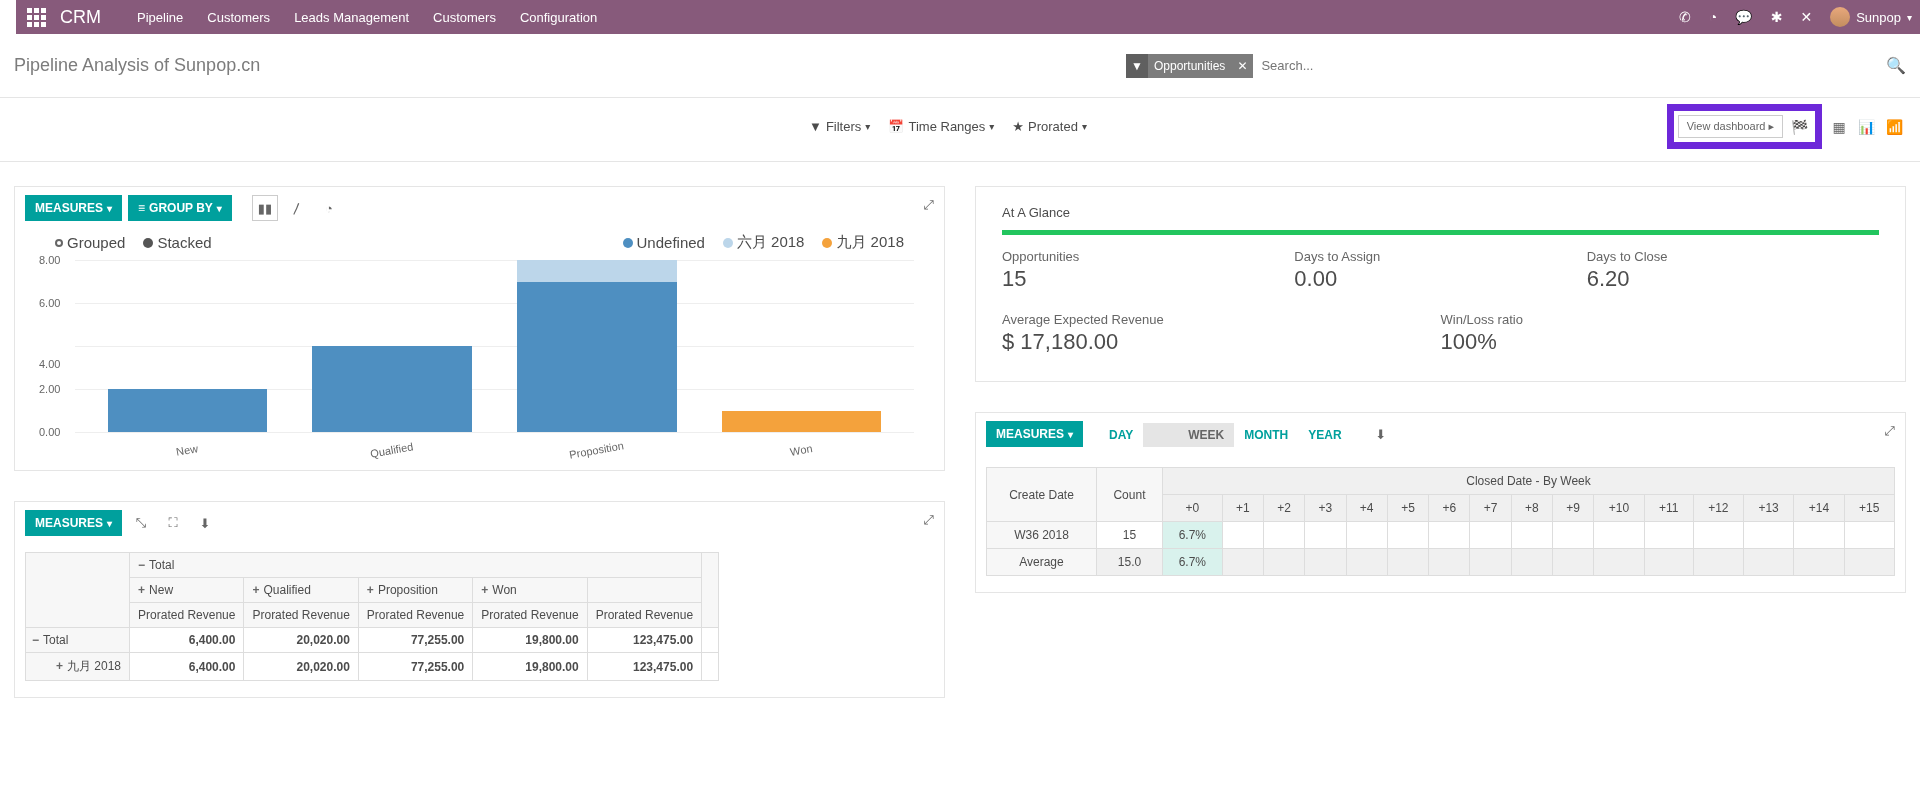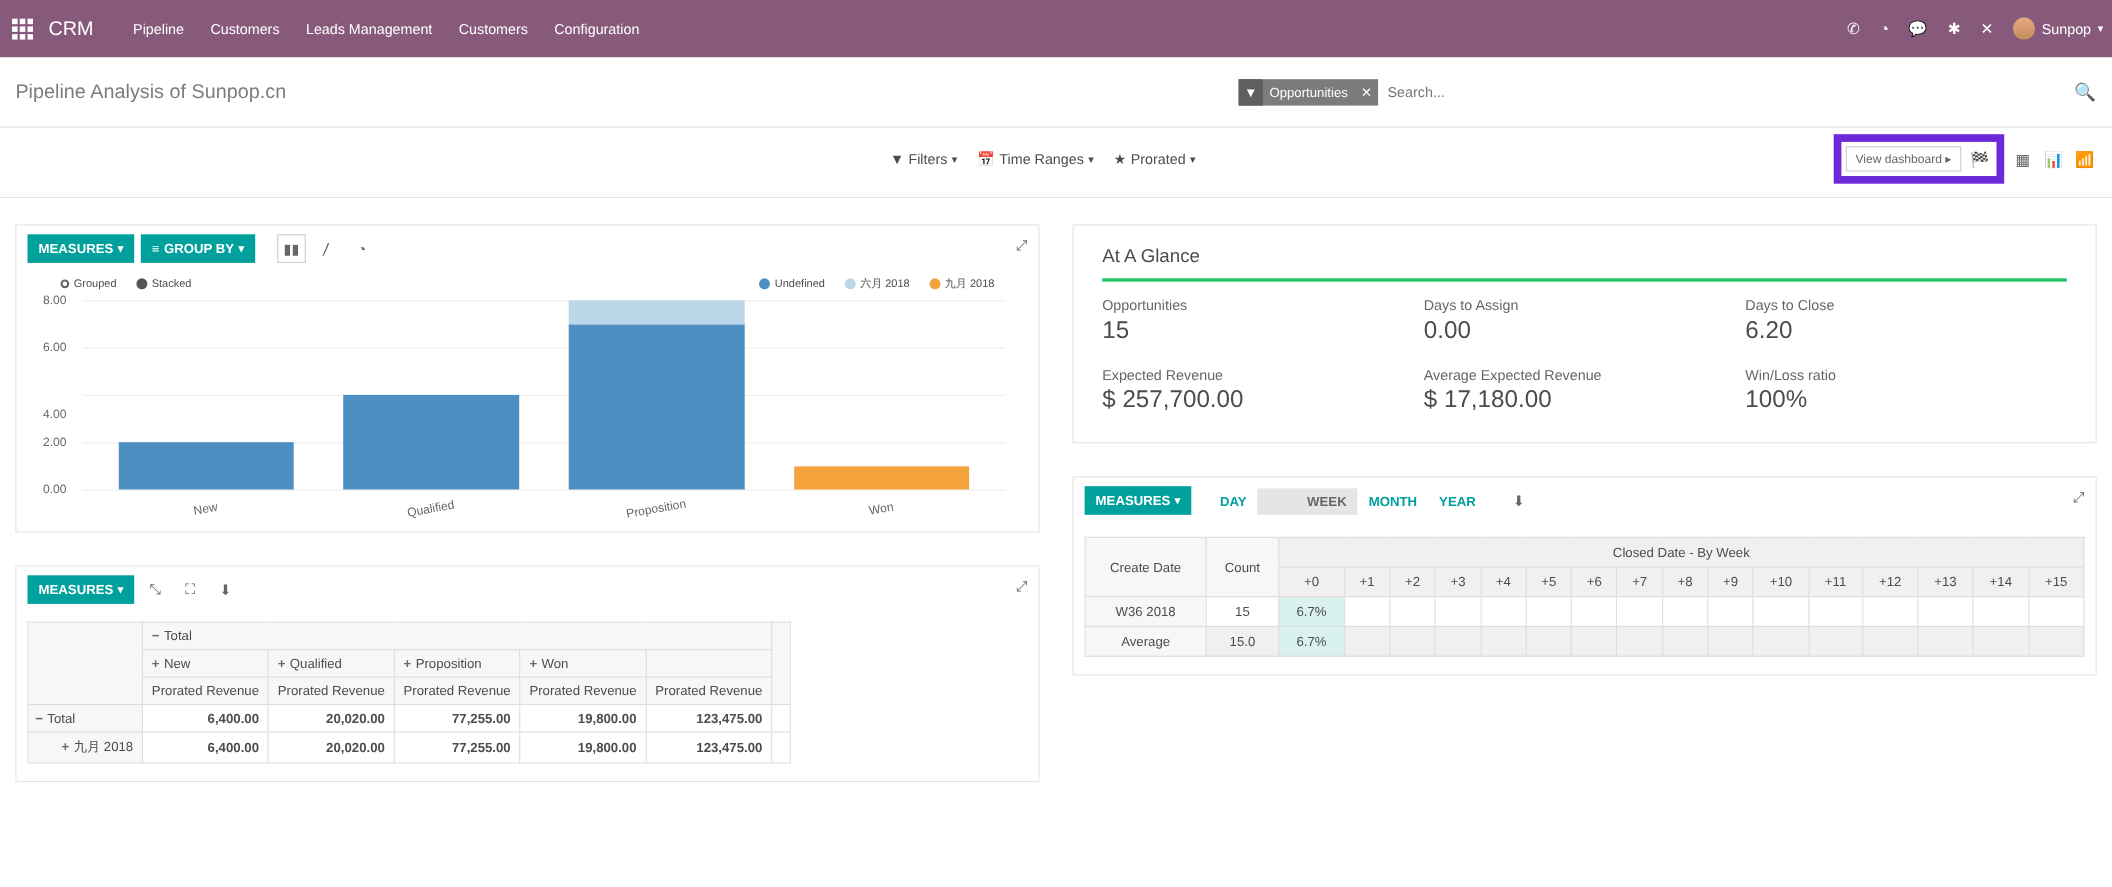--- a/index.html
+++ b/index.html
@@ -1,17 +1,17 @@
 <!DOCTYPE html>
 <html><head>
 <meta charset="utf-8">
 <style>
 * { box-sizing: border-box; margin: 0; padding: 0; }
 body { font-family: -apple-system, "Helvetica Neue", Arial, sans-serif; font-size: 13px; color: #4c4c4c; background: #fff; width: 1920px; }
-.topbar { background: #875a7b; height: 52px; display: flex; align-items: center; color: #fff; padding: 0 8px; }
+.topbar { background: #875a7b; height: 34px; display: flex; align-items: center; color: #fff; padding: 0 8px; margin-left: 16px; }
 .apps-icon { width: 24px; height: 24px; display: flex; flex-wrap: wrap; align-content: center; justify-content: center; gap: 2px; margin-right: 12px; cursor: pointer; }
 .apps-icon span { width: 5px; height: 5px; background: #fff; }
 .brand { font-size: 18px; font-weight: 400; margin-right: 36px; }
 .nav-items { display: flex; gap: 24px; }
 .nav-items a { color: #fff; text-decoration: none; font-size: 13px; cursor: pointer; }
 .top-right { margin-left: auto; display: flex; align-items: center; gap: 18px; }
 .top-right .ico { color: #fff; cursor: pointer; font-size: 14px; }
 .user { display: flex; align-items: center; gap: 6px; cursor: pointer; }
 .avatar { width: 20px; height: 20px; border-radius: 50%; background: linear-gradient(#e8a87c,#c38d5f); }
 .subhead { display: flex; align-items: center; height: 64px; border-bottom: 1px solid #e5e5e5; padding: 0 14px; }
@@ -31,34 +31,34 @@
 .vd-btn { border: 1px solid #ccc; background: #fff; padding: 4px 8px; font-size: 11px; color: #666; cursor: pointer; }
 .vicon { width: 22px; height: 22px; display: flex; align-items: center; justify-content: center; color: #666; cursor: pointer; font-size: 14px; }
 .panels { display: flex; gap: 30px; padding: 24px 14px; }
 .col { flex: 1; display: flex; flex-direction: column; gap: 30px; }
 .panel { border: 1px solid #e5e5e5; background: #fff; position: relative; }
 .panel-tools { display: flex; align-items: flex-end; gap: 6px; padding: 8px 10px; }
 .btn-teal { background: #00a09d; color: #fff; border: none; padding: 6px 10px; font-size: 12px; font-weight: 700; display: inline-flex; align-items: center; gap: 4px; cursor: pointer; }
 .tool-ico { width: 26px; height: 26px; display: flex; align-items: center; justify-content: center; color: #666; cursor: pointer; border: 1px solid transparent; }
 .tool-ico.boxed { border-color: #ccc; }
 .expand-ico { position: absolute; top: 10px; right: 10px; cursor: pointer; color: #666; }
-.legend { display: flex; gap: 18px; padding: 4px 40px 0; font-size: 10px; align-items: center; }
+.legend { display: flex; gap: 18px; padding: 4px 40px 0; font-size: 15px; align-items: center; }
 .legend .lg { display: flex; align-items: center; gap: 4px; }
 .dot { width: 10px; height: 10px; border-radius: 50%; display: inline-block; }
 .dot.hollow { background: #fff; border: 2px solid #666; width: 8px; height: 8px; }
 .chart { position: relative; height: 200px; margin: 8px 30px 10px 60px; }
 .ytick { position: absolute; left: -36px; font-size: 11px; color: #666; transform: translateY(-50%); }
 .gridline { position: absolute; left: 0; right: 0; border-top: 1px solid #eee; }
 .bars { position: absolute; left: 10px; right: 10px; bottom: 28px; top: 0; display: flex; align-items: flex-end; }
 .catcol { flex: 1; display: flex; flex-direction: column; align-items: center; justify-content: flex-end; height: 100%; position: relative; }
 .barstack { width: 78%; display: flex; flex-direction: column; justify-content: flex-end; }
 .seg { width: 100%; }
 .xlabel { position: absolute; bottom: -24px; font-size: 11px; color: #666; transform: rotate(-10deg); }
 .glance { padding: 18px 26px 26px; }
-.glance h3 { font-size: 17px; font-weight: 400; color: #4c4c4c; border-bottom: 3px solid #22c55e; padding-bottom: 10px; margin-bottom: 14px; }
+.glance h3 { font-size: 13px; font-weight: 400; color: #4c4c4c; border-bottom: 5px solid #22c55e; padding-bottom: 10px; margin-bottom: 14px; }
 .kpi-row { display: flex; margin-bottom: 20px; }
 .kpi { flex: 1; }
 .kpi .klab { font-size: 13px; color: #666; margin-bottom: 2px; }
 .kpi .kval { font-size: 22px; color: #4c4c4c; }
 table { border-collapse: collapse; font-size: 12px; }
 .pivot { margin: 8px 10px 16px; }
 .pivot th, .pivot td { border: 1px solid #ddd; padding: 5px 8px; text-align: right; white-space: nowrap; }
 .pivot th { background: #f7f7f7; font-weight: 400; text-align: left; }
 .pivot .num { text-align: right; font-weight: 700; }
 .pm { font-weight: 700; margin-right: 4px; color: #666; }
@@ -280,24 +280,20 @@
             <div class="klab">Days to Assign</div>
             <div class="kval">0.00</div>
           </div>
           <div class="kpi">
             <div class="klab">Days to Close</div>
             <div class="kval">6.20</div>
           </div>
         </div>
       <div class="kpi-row" id="kpi2" style="margin-bottom:0">
           <div class="kpi">
-            <div class="klab">Expected Revenue</div>
-            <div class="kval">$ 257,700.00</div>
-          </div>
-          <div class="kpi">
             <div class="klab">Average Expected Revenue</div>
             <div class="kval">$ 17,180.00</div>
           </div>
           <div class="kpi">
             <div class="klab">Win/Loss ratio</div>
             <div class="kval">100%</div>
           </div>
         </div>
     </div>
 

